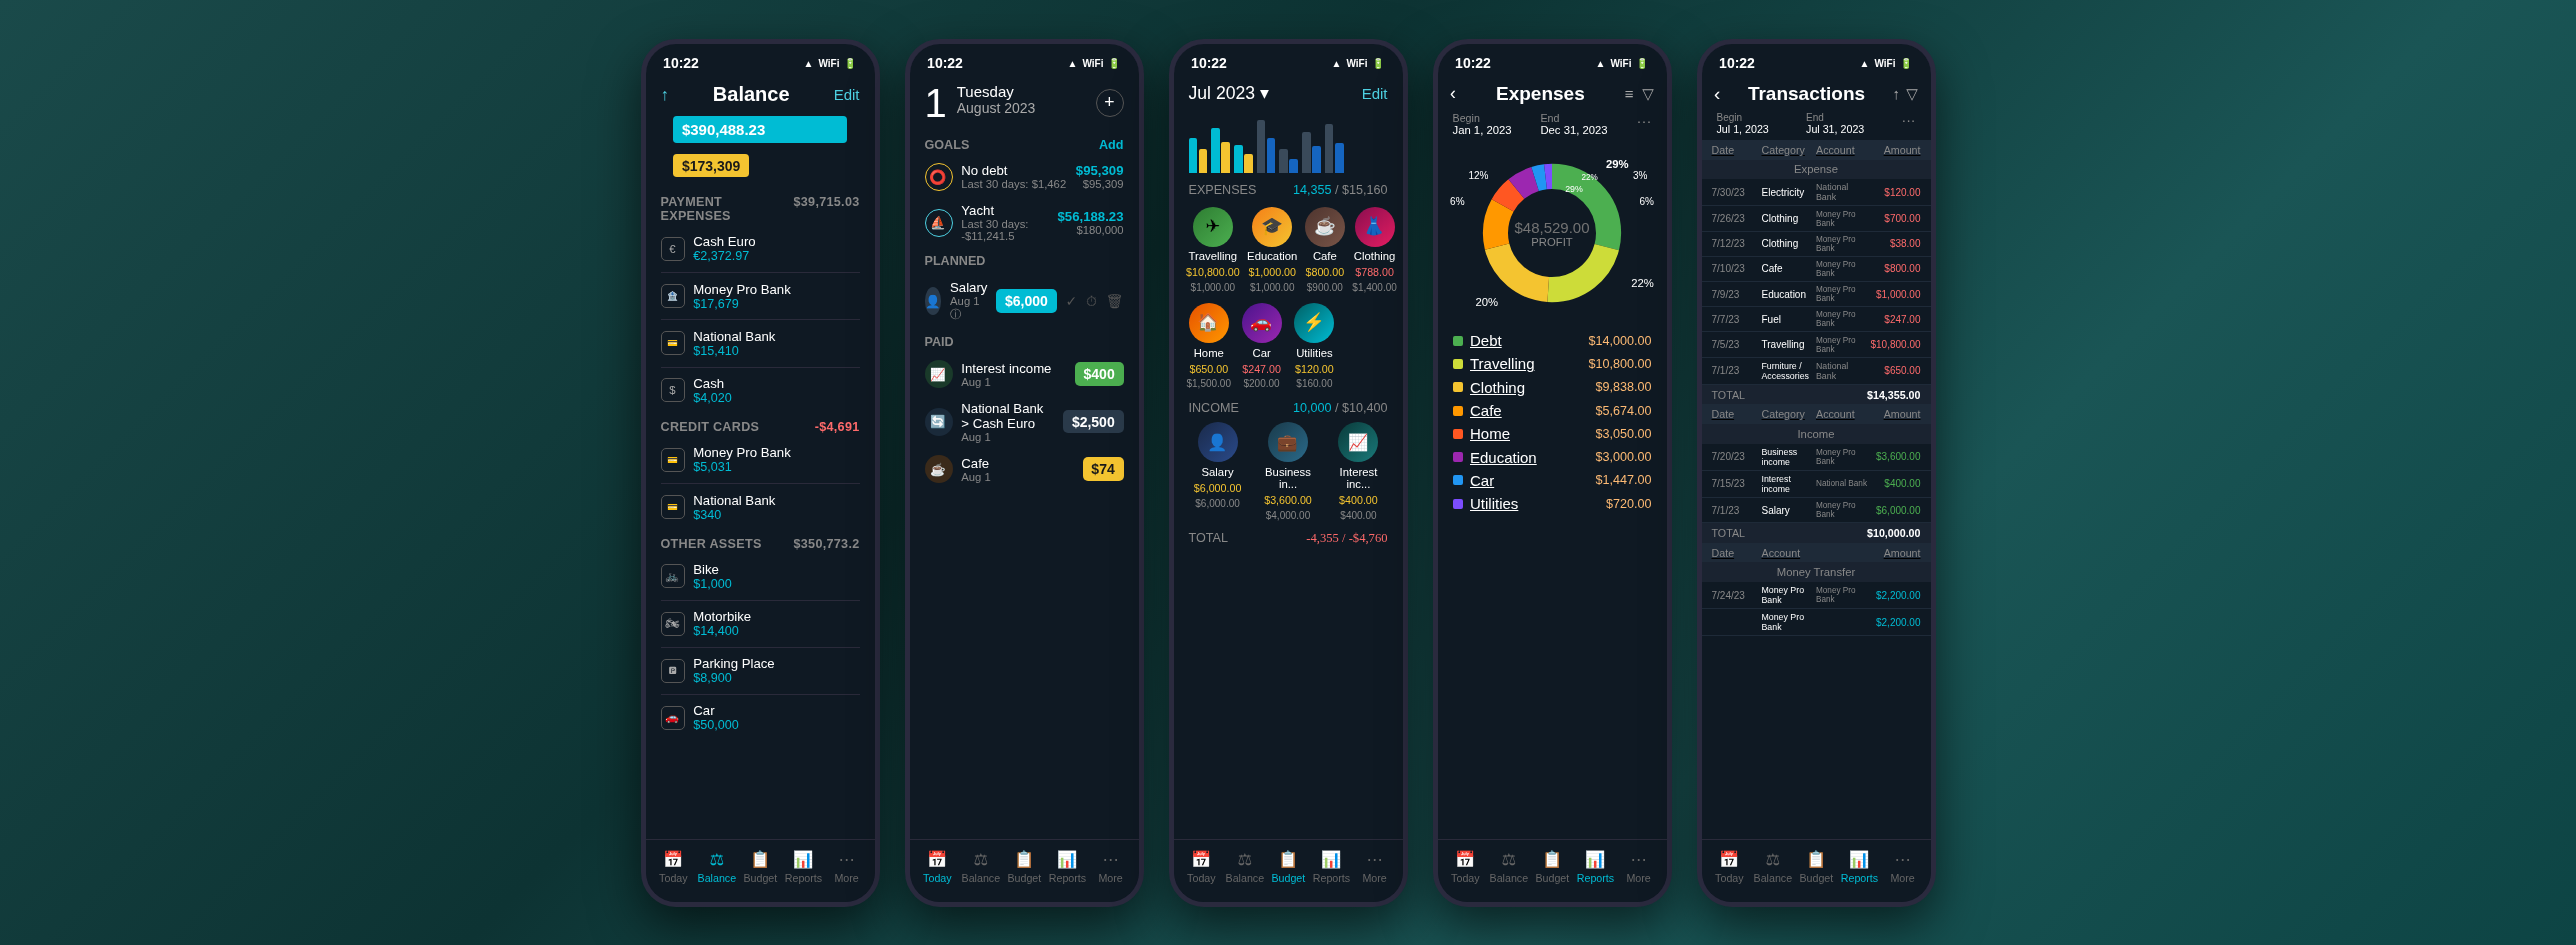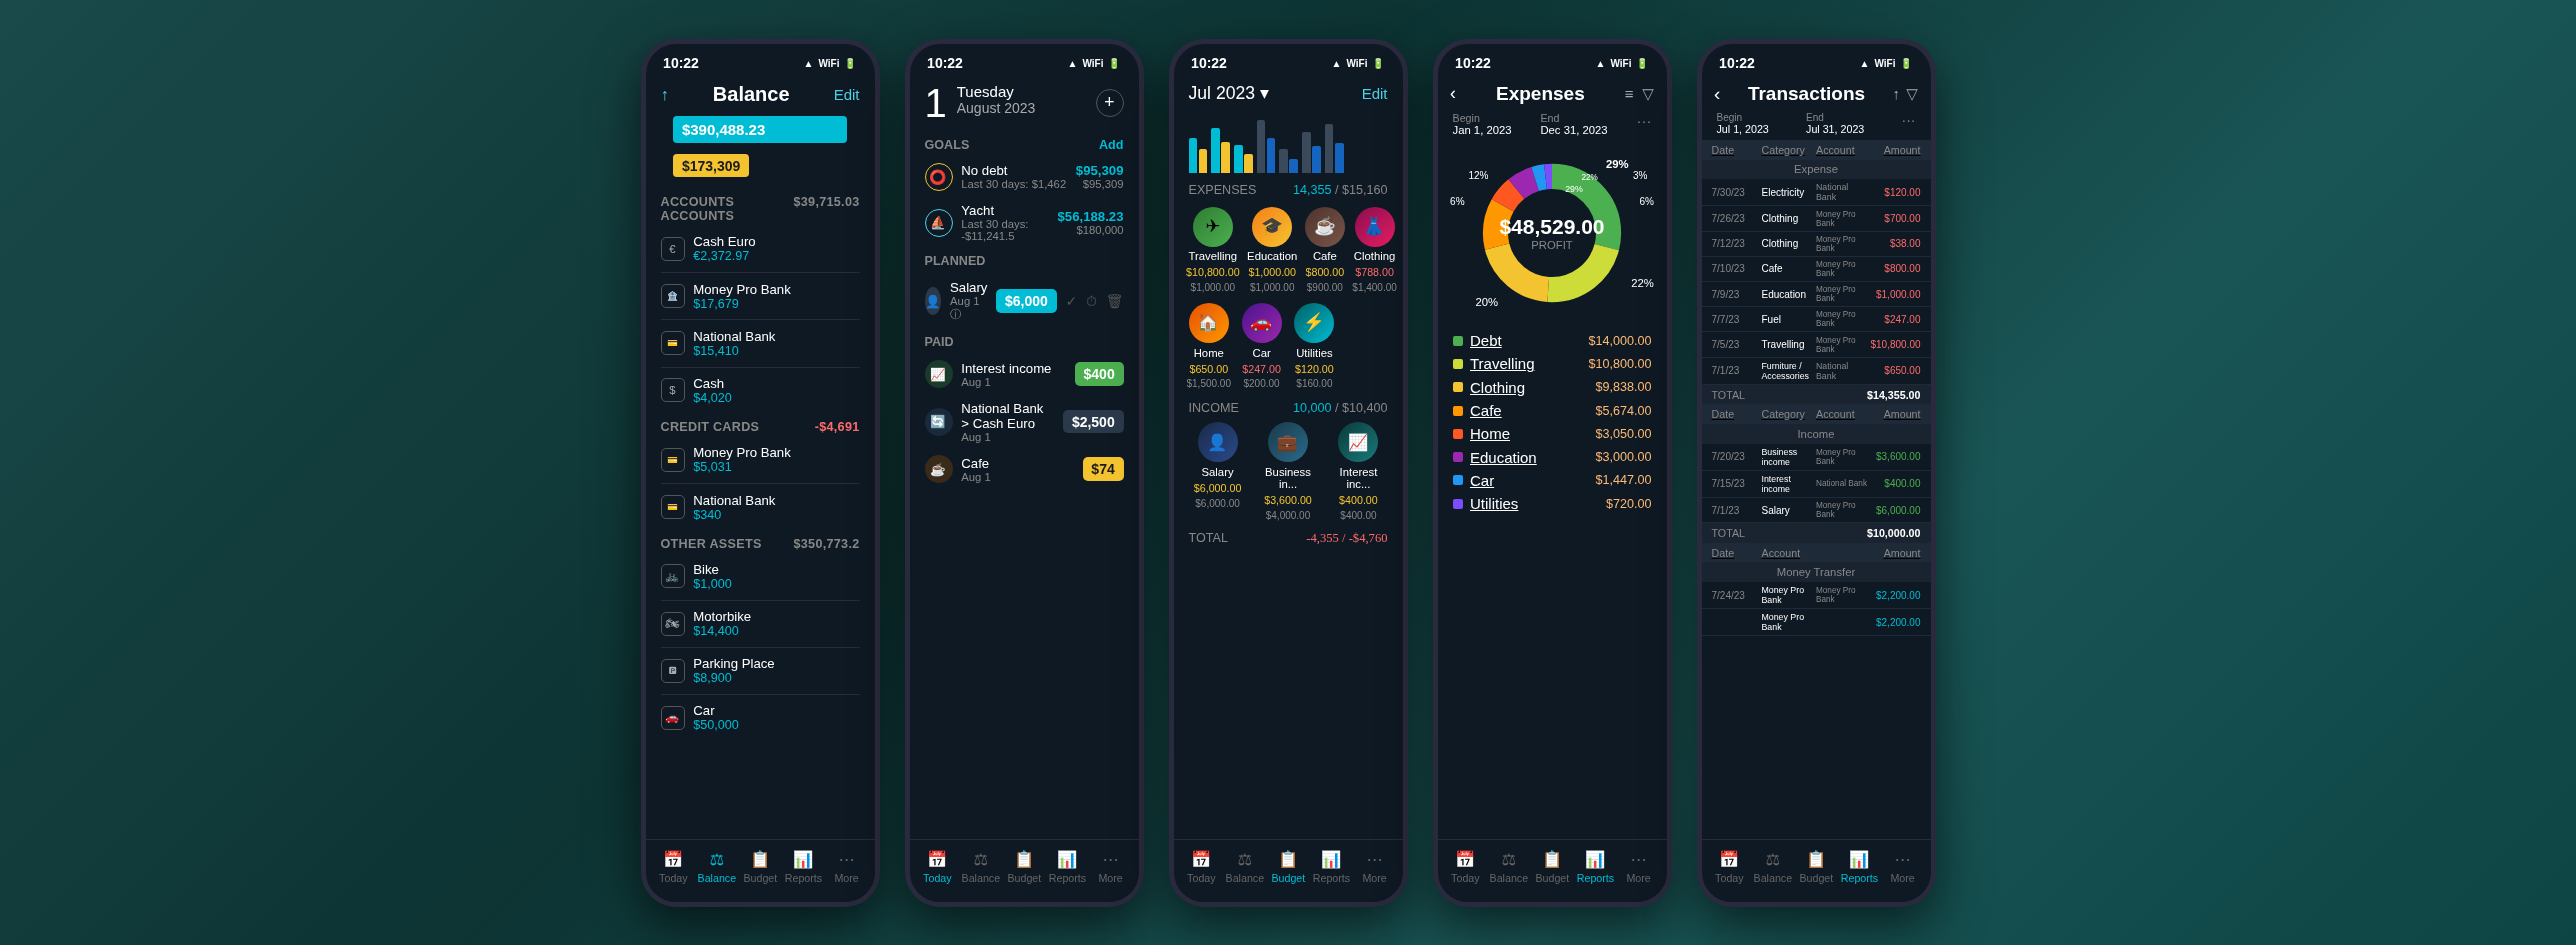--- a/index.html
+++ b/index.html
@@ -400,21 +400,21 @@
     .donut-svg { transform: rotate(-90deg); }
 
     .donut-center-text {
       position: absolute;
       top: 50%;
       left: 50%;
       transform: translate(-50%, -50%);
       text-align: center;
     }
 
-    .donut-amount { color: #ffffff; font-size: 21px; font-weight: 700; }
+    .donut-amount { color: #737373; font-size: 15px; font-weight: 400; }
     .donut-label { color: #888; font-size: 11.3px; }
 
     .p4-legend {
       padding: 5px 15px;
       display: flex;
       flex-direction: column;
       gap: 6.3px;
     }
 
     .p4-legend-item {
@@ -529,21 +529,21 @@
       </div>
       <div style="margin:0 12.6px 2.5px;">
         <div class="p1-balance-bar">$390,488.23</div>
       </div>
       <div style="margin:3.8px 12.6px;">
         <div class="p1-sub-balance">$173,309</div>
       </div>
 
       <div class="p1-scroll">
         <div class="p1-section-header">
-          <span>ACCOUNTS ACCOUNTS</span>
+          <span>PAYMENT EXPENSES</span>
           <span>$39,715.03</span>
         </div>
 
         <div class="p1-account-item">
           <div class="p1-account-icon">€</div>
           <div class="p1-account-info">
             <div class="p1-account-name">Cash Euro</div>
             <div class="p1-account-balance">€2,372.97</div>
           </div>
         </div>

